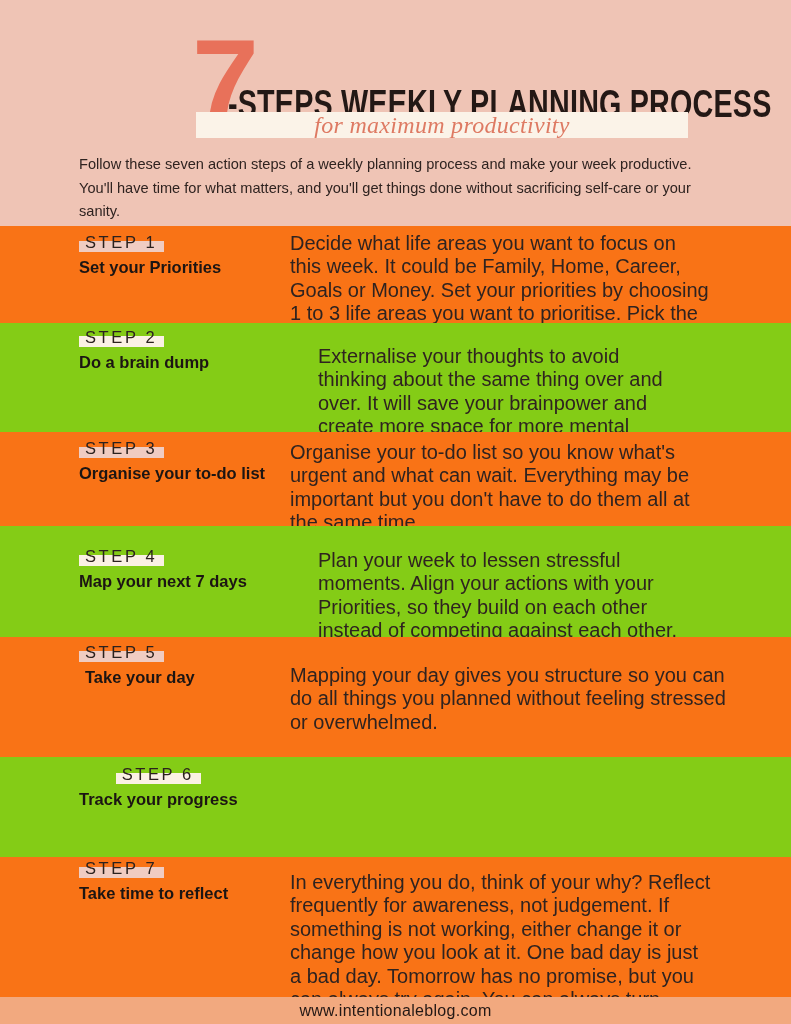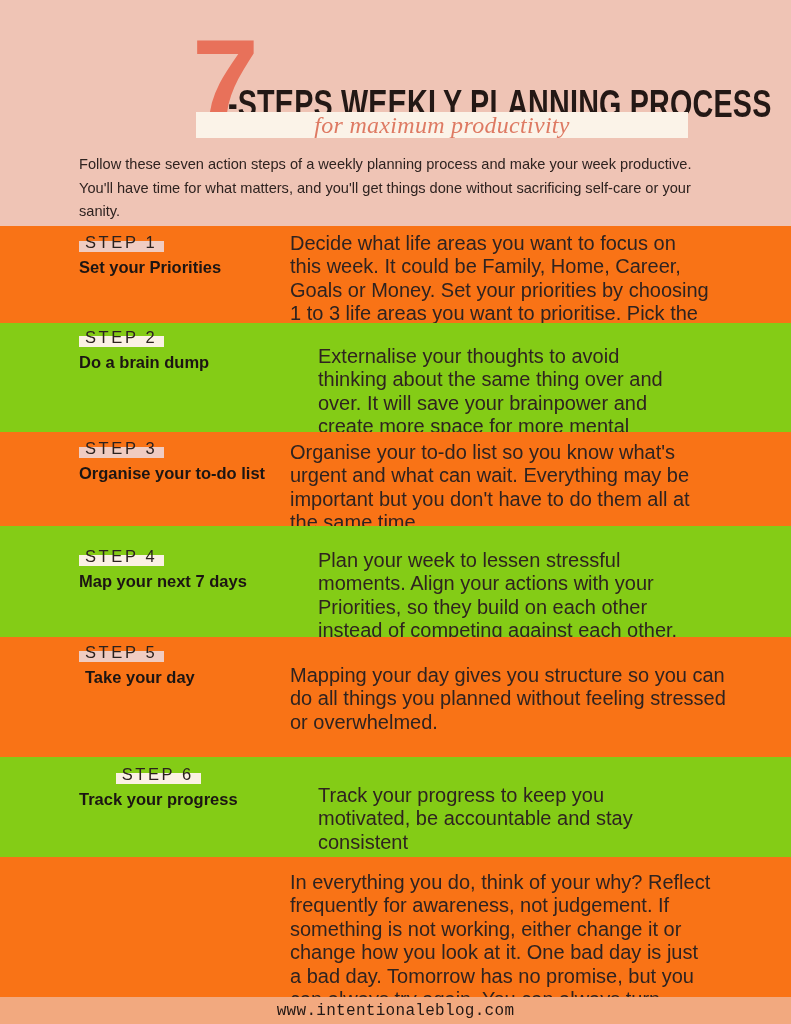--- a/index.html
+++ b/index.html
@@ -156,21 +156,20 @@
   .footer-url {
     position: absolute;
     left: 0;
     top: 1001px;
     width: 791px;
     text-align: center;
     font-size: 16px;
     line-height: 20px;
     color: #231815;
     letter-spacing: 0.3px;
-    font-family: Liberation Mono, monospace;
   }
 </style>
 </head>
 <body>
 
 <div class="page">
 
   <div class="header-band"></div>
 
   <div class="title-wrap">
@@ -238,23 +237,29 @@
   </div>
 
   <div class="band peach" style="top:757px;height:100px;">
     <div class="step-left" style="left:79px;top:6px;text-align:center;">
       <div class="step-kicker">
         <span class="hl hl-cream"></span>
         <span class="kicker-txt">STEP 6</span>
       </div>
       <div class="step-title">Track your progress</div>
     </div>
-    <div class="step-body" style="left:318px;top:27px;width:340px;">Track your progress to keep you motivated, be accountable and stay consistent</div>
   </div>
 
   <div class="band cream" style="top:857px;height:140px;">
+    <div class="step-left" style="left:79px;top:0px;">
+      <div class="step-kicker">
+        <span class="hl hl-pink"></span>
+        <span class="kicker-txt">STEP 7</span>
+      </div>
+      <div class="step-title">Take time to reflect</div>
+    </div>
     <div class="step-body" style="left:290px;top:14px;width:424px;">In everything you do, think of your why? Reflect frequently for awareness, not judgement. If something is not working, either change it or change how you look at it. One bad day is just a bad day. Tomorrow has no promise,  but you can always try again. You can always turn things around.</div>
   </div>
 
   <div class="footer-band"></div>
   <div class="footer-url">www.intentionaleblog.com</div>
 
 </div>
 
 </body></html>

